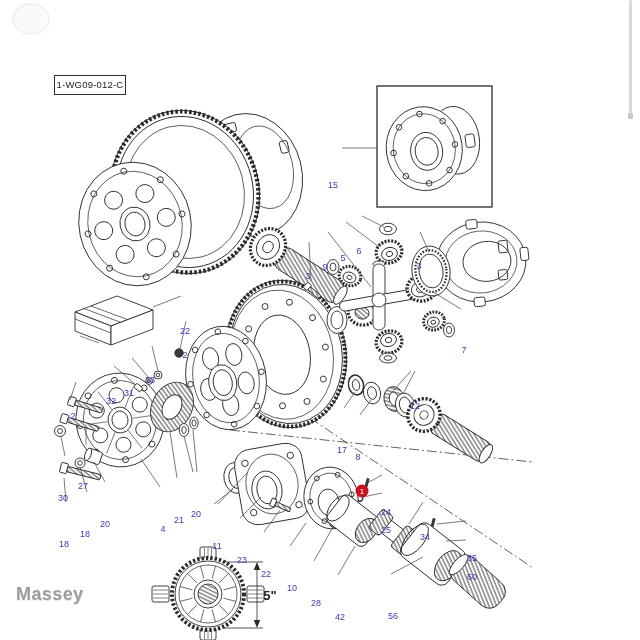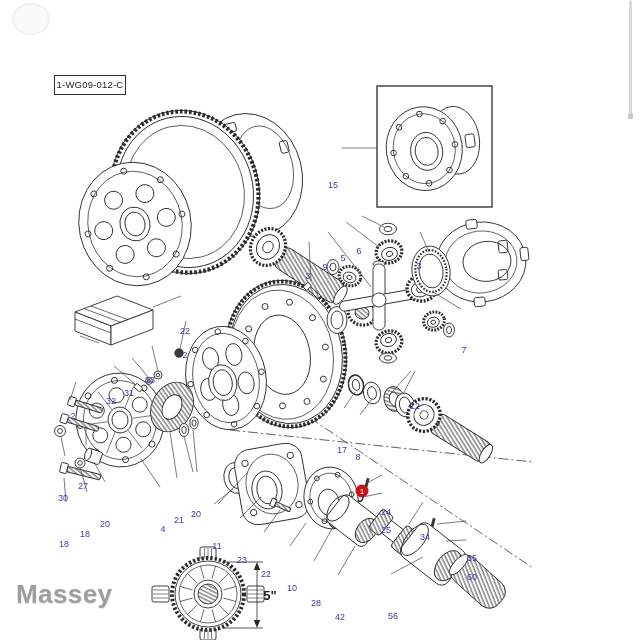--- a/index.html
+++ b/index.html
@@ -8,21 +8,21 @@
   svg{position:absolute;left:0;top:0;}
   .refbox{position:absolute;left:54px;top:75px;width:70px;height:18px;border:1.3px solid #2e2e2e;
           background:#fff;color:#1b1b1b;font-size:9.5px;font-weight:400;line-height:18px;
           text-align:center;letter-spacing:0.2px;}
   .pn{position:absolute;transform:translate(-50%,-50%);color:#3b3bb0;font-size:9px;font-weight:400;
       white-space:nowrap;margin-top:38px;}
   .pn.red{background:#c8111a;color:#fff;width:13px;height:13px;border-radius:50%;
           font-size:8px;line-height:13px;text-align:center;}
   .dim{position:absolute;transform:translate(-50%,-50%);color:#1e1e1e;font-size:13px;font-weight:700;}
   .logo{position:absolute;left:16px;top:584px;line-height:20px;font-weight:800;letter-spacing:0.4px;}
-  .logo .l1{font-size:26px;color:#9d9d9d;text-shadow:0.6px 0.6px 0 #e6e6e6;}
+  .logo .l1{font-size:18px;color:#9d9d9d;text-shadow:0.6px 0.6px 0 #e6e6e6;}
   .logo .l2{font-size:21px;margin-top:-4px;}
   .logo .red{color:#d6252b;}
   .logo .lt{color:#d9d9d9;text-shadow:0.8px 0.8px 0 #b3b3b3;}
   .scrollline{position:absolute;left:629px;top:0;width:3px;height:119px;background:#d9d9d9;border-radius:2px;}
   .scrollfoot{position:absolute;left:628px;top:113px;width:5px;height:6px;background:#c7c7c7;border-radius:1px;}
   .watermark{position:absolute;left:12px;top:3px;width:34px;height:28px;border:2px solid #f1f1f1;
              border-radius:50%;background:#fafafa;}
 </style>
 </head>
 <body>

